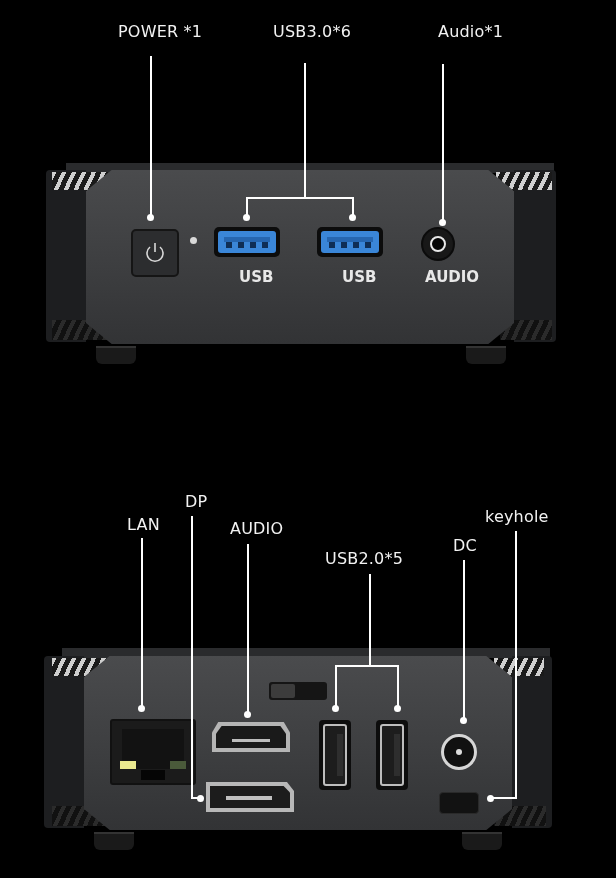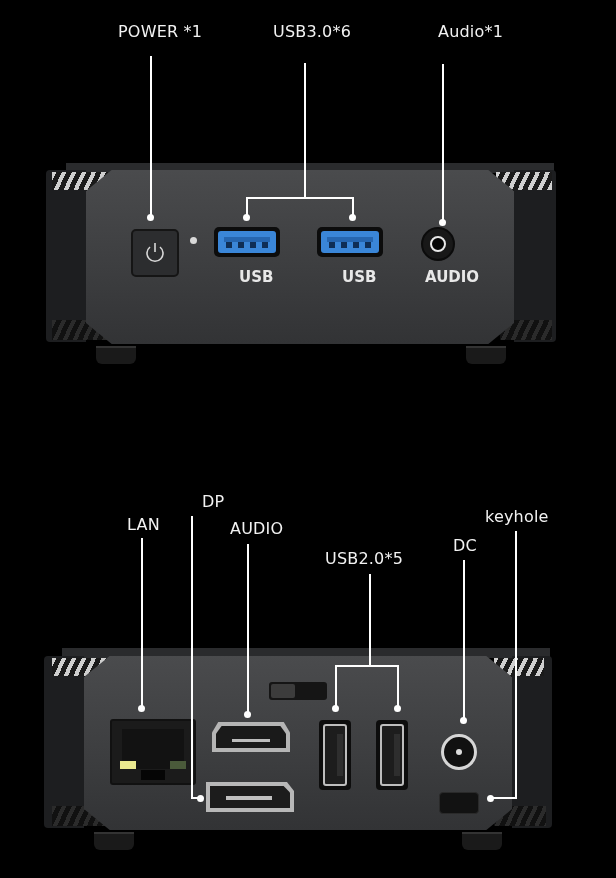--- a/index.html
+++ b/index.html
@@ -102,21 +102,21 @@
   <div class="vline" style="left:352px;top:197px;height:18px;"></div>
   <div class="dot" style="left:243px;top:214px;"></div>
   <div class="dot" style="left:349px;top:214px;"></div>
 
   <div class="vline" style="left:442px;top:64px;height:156px;"></div>
   <div class="dot" style="left:439px;top:219px;"></div>
 </div>
 
 <div class="device" style="left:0;top:0;width:616px;height:878px;">
   <div class="lbl" style="left:127px;top:515px;">LAN</div>
-  <div class="lbl" style="left:202px;top:492px;">DP</div>
+  <div class="lbl" style="left:185px;top:492px;">DP</div>
   <div class="lbl" style="left:230px;top:519px;">AUDIO</div>
   <div class="lbl" style="left:325px;top:549px;">USB2.0*5</div>
   <div class="lbl" style="left:453px;top:536px;">DC</div>
   <div class="lbl" style="left:485px;top:507px;">keyhole</div>
 
   <div class="topstrip" style="left:62px;top:648px;width:488px;"></div>
   <div class="side" style="left:44px;top:656px;width:40px;height:172px;border-radius:4px 0 0 4px;"></div>
   <div class="side" style="left:512px;top:656px;width:40px;height:172px;border-radius:0 4px 4px 0;"></div>
   <div class="vent" style="left:52px;top:658px;width:56px;height:18px;"></div>
   <div class="vent" style="left:494px;top:658px;width:50px;height:18px;"></div>

